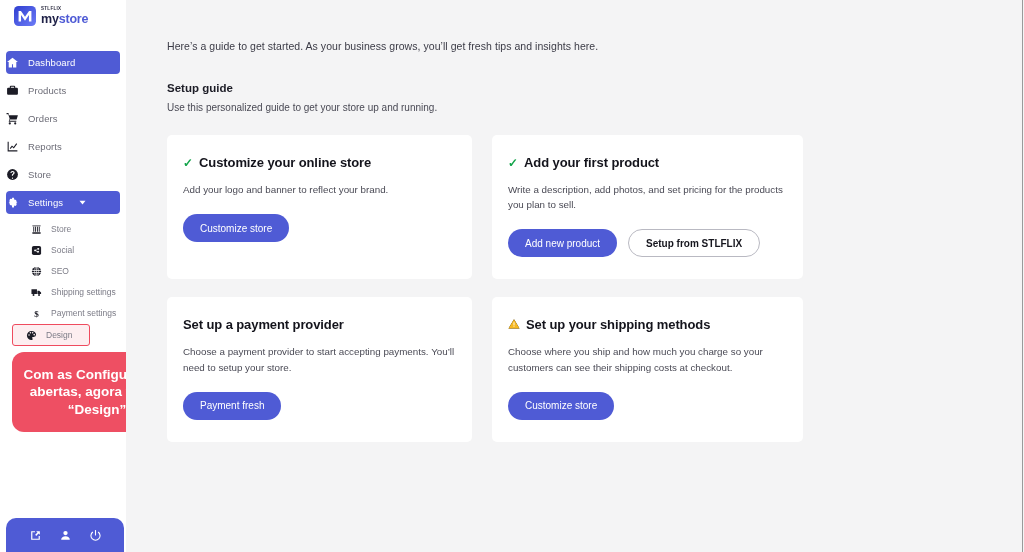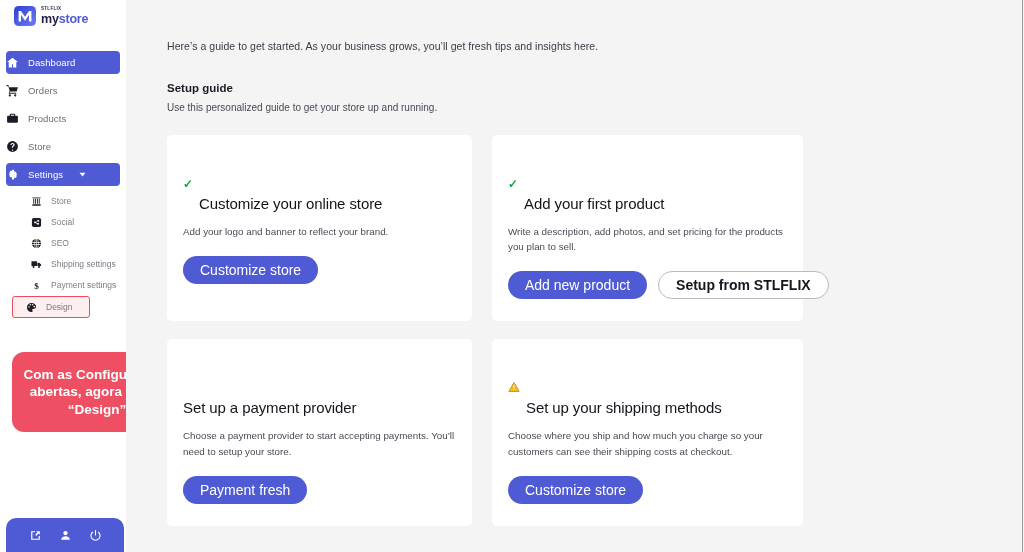--- a/index.html
+++ b/index.html
@@ -71,28 +71,28 @@
 
   
   .main { flex: 1; position: relative; background: #f4f4f5; padding: 40px 0 0 41px; }
   .intro { font-size: 10.5px; color: #3b3b46; letter-spacing: .05px; }
   .section-title { font-size: 11.5px; font-weight: bold; color: #1c1c26; margin-top: 30px; }
   .section-sub { font-size: 10px; color: #4a4a55; margin-top: 8px; }
 
   .cards { margin-top: 22px; display: grid; grid-template-columns: 305px 311px; gap: 18px 20px; }
   .card { background: #ffffff; border-radius: 5px; padding: 20px 16px 22px 16px; }
   .card-head { display: flex; align-items: center; gap: 6px; }
-  .card-title { font-size: 15px; font-weight: normal; color: #14141c; letter-spacing: -.1px; margin-top: 40px; }
+  .card-title { font-size: 13px; font-weight: bold; color: #14141c; letter-spacing: -.1px; }
   .check { color: #12a44a; font-size: 12px; font-weight: bold; line-height: 1; }
   .warn { font-size: 11px; line-height: 1; }
   .card-desc { margin-top: 12px; font-size: 9.8px; color: #4a4a55; line-height: 1.55; }
   .btn-row { margin-top: 17px; display: flex; gap: 11px; align-items: center; }
   .btn {
     display: inline-flex; align-items: center; justify-content: center;
-    height: 28px; padding: 0 17px; border-radius: 14px; font-size: 14px; cursor: pointer;
+    height: 28px; padding: 0 17px; border-radius: 14px; font-size: 10px; cursor: pointer;
     border: none; white-space: nowrap;
   }
   .btn-primary { background: #4f5bd5; color: #ffffff; }
   .btn-outline { background: #ffffff; color: #16161e; border: 1px solid #b9b9c2; font-weight: bold; }
 </style>
 </head>
 <body>
 
 <div class="app">
 
@@ -126,35 +126,44 @@
           <svg viewBox="0 0 24 24" width="13" height="13">
               <path d="M12 3 2 11h3v10h6v-6h2v6h6V11h3z"></path>
             </svg>
         </span>
         <span class="nav-label">Dashboard</span>
       </div>
 
       <div class="nav-item">
         <span class="ico">
           <svg viewBox="0 0 24 24" width="13" height="13">
+              <path d="M9 3h6a2 2 0 0 1 2 2v2h3a2 2 0 0 1 2 2v9a2 2 0 0 1-2 2H4a2 2 0 0 1-2-2V9a2 2 0 0 1 2-2h3V5a2 2 0 0 1 2-2zm0 4h6V5H9z"></path>
+            </svg>
+        </span>
+        <span class="nav-label">Products</span>
+      </div>
+
+      <div class="nav-item">
+        <span class="ico">
+          <svg viewBox="0 0 24 24" width="13" height="13">
               <path d="M1 2h3.6l1 4H22l-2.4 8H7.2l-.4 2H19v2H5l1.6-6L4.2 4H1zm6 17a2 2 0 1 1 0 4 2 2 0 0 1 0-4zm10 0a2 2 0 1 1 0 4 2 2 0 0 1 0-4z"></path>
             </svg>
         </span>
         <span class="nav-label">Orders</span>
       </div>
 
       <div class="nav-item">
         <span class="ico">
           <svg viewBox="0 0 24 24" width="13" height="13">
-              <path d="M9 3h6a2 2 0 0 1 2 2v2h3a2 2 0 0 1 2 2v9a2 2 0 0 1-2 2H4a2 2 0 0 1-2-2V9a2 2 0 0 1 2-2h3V5a2 2 0 0 1 2-2zm0 4h6V5H9z"></path>
-            </svg>
-        </span>
-        <span class="nav-label">Products</span>
-      </div>
-
+              <path d="M3 3h2v16h16v2H3z"></path>
+              <path d="M7 15l4-5 3 3 5-7 1.6 1.2-6.2 8.6-3-3-3 3.8z"></path>
+            </svg>
+        </span>
+        <span class="nav-label">Reports</span>
+      </div>
 
       <div class="nav-item">
         <span class="ico">
           <svg viewBox="0 0 24 24" width="13" height="13">
               <circle cx="12" cy="12" r="10"></circle>
               <path d="M12 17.5a1.2 1.2 0 1 1 0 2.4 1.2 1.2 0 0 1 0-2.4z" fill="#fff"></path>
               <path d="M12 5.5c2.3 0 3.9 1.4 3.9 3.3 0 1.5-.8 2.3-2 3-.9.5-1.1.9-1.1 1.7v.6h-2v-.9c0-1.4.6-2.1 1.7-2.8.8-.5 1.2-.9 1.2-1.6 0-.8-.7-1.4-1.7-1.4s-1.8.6-1.9 1.6H8.2c.1-2 1.7-3.5 3.8-3.5z" fill="#fff"></path>
             </svg>
         </span>
         <span class="nav-label">Store</span>

